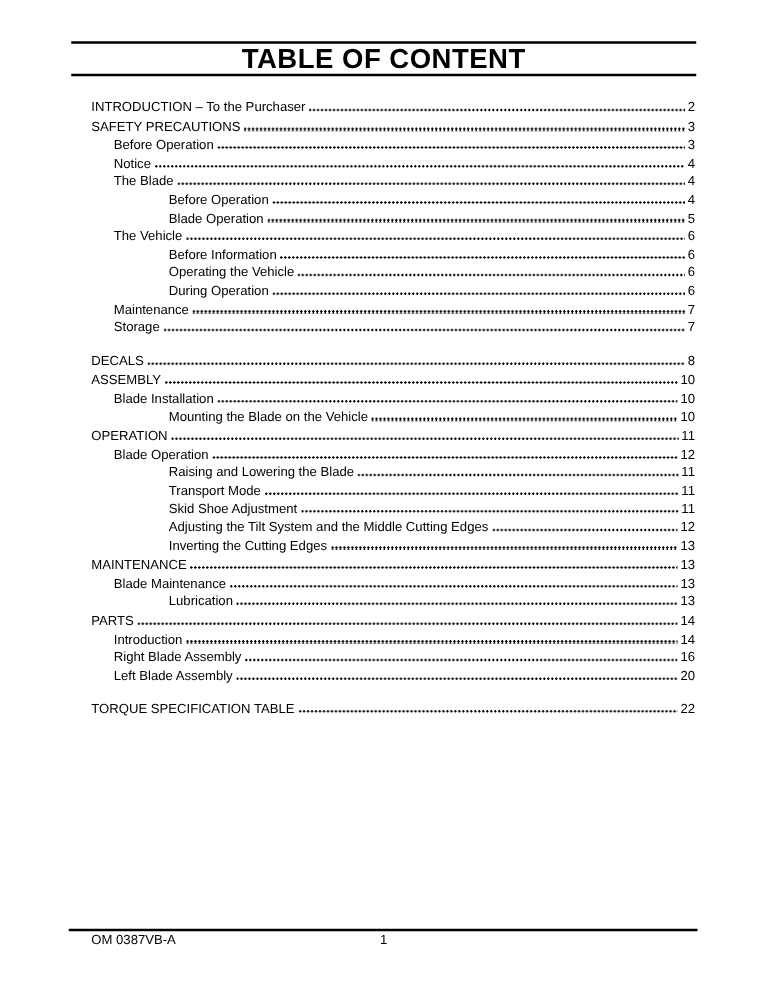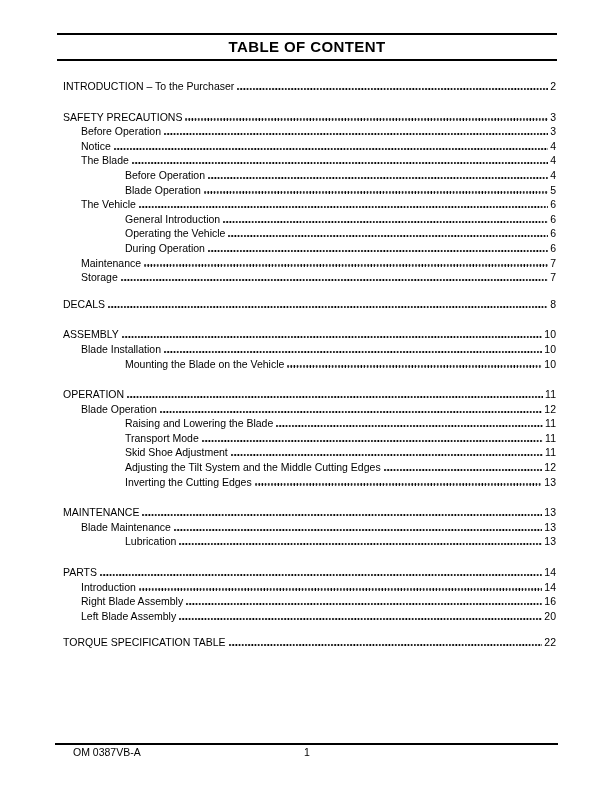--- a/index.html
+++ b/index.html
@@ -15,29 +15,29 @@
   
   .title-block {
     position: absolute; left: 57px; right: 55px; top: 33px;
     border-top: 2px solid #000;
     border-bottom: 2px solid #000;
     padding: 2px 0 3px 0;
     text-align: center;
   }
   .title {
     margin: 0;
-    font-size: 15px;
+    font-size: 22px;
     font-weight: bold;
     letter-spacing: 0.4px;
     line-height: 19px;
   }
 
   
-  .toc { position: absolute; left: 63px; right: 56px; top: 79px; }
-  .toc-group + .toc-group { margin-top: 16px; }
+  .toc { position: absolute; left: 73px; right: 56px; top: 79px; }
+  .toc-group + .toc-group { margin-top: 1px; }
   .toc-group.wide-gap { margin-top: 12px; }
   .toc-row {
     display: flex;
     align-items: baseline;
     height: 14.6px;
     line-height: 14.6px;
     font-size: 10.5px;
     white-space: nowrap;
   }
   .toc-row.lvl1 { padding-left: 18px; }
@@ -113,21 +113,21 @@
     <span class="label">Blade Operation</span>
     <span class="dots"></span>
     <span class="pg">5</span>
   </div>
         <div class="toc-row lvl1">
     <span class="label">The Vehicle</span>
     <span class="dots"></span>
     <span class="pg">6</span>
   </div>
         <div class="toc-row lvl2">
-    <span class="label">General Introduction</span>
+    <span class="label">Before Information</span>
     <span class="dots"></span>
     <span class="pg">6</span>
   </div>
         <div class="toc-row lvl2">
     <span class="label">Operating the Vehicle</span>
     <span class="dots"></span>
     <span class="pg">6</span>
   </div>
         <div class="toc-row lvl2">
     <span class="label">During Operation</span>

